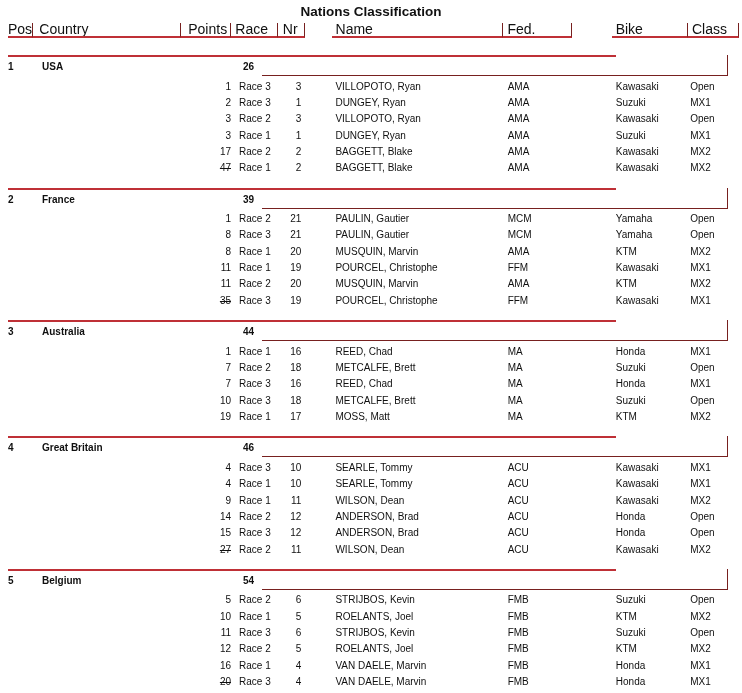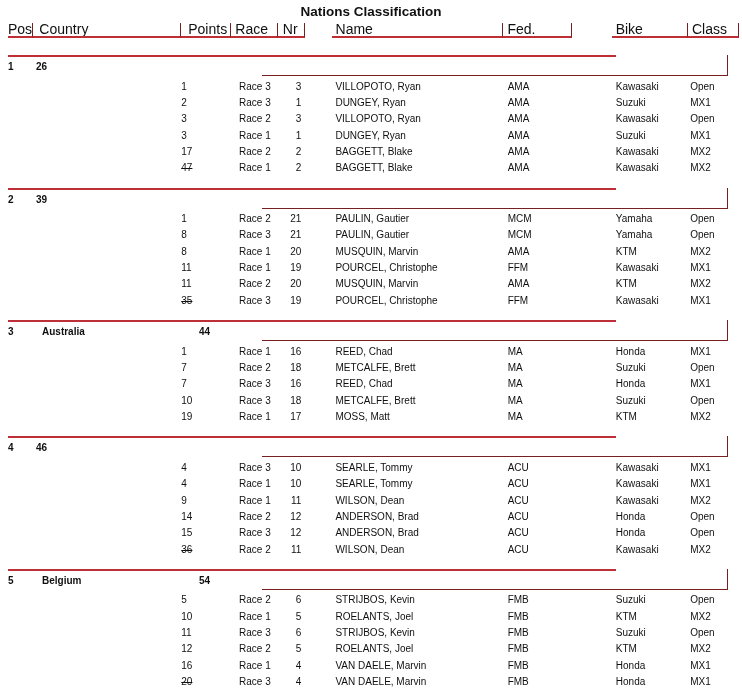--- a/index.html
+++ b/index.html
@@ -17,21 +17,21 @@
   .cols-header{display:flex;margin:4px 0 0 8px;width:731px;font-size:14px;}
   .hcell{height:15px;line-height:13px;border-bottom:2px solid var(--line);border-right:1px solid var(--bar);overflow:hidden;white-space:nowrap;}
   .hcell.c-points{text-align:center;padding-left:4px;}
   .hcell.c-nr{text-align:left;padding-left:5px;padding-right:0;}
   .hcell.c-race{padding-left:4px;}
   .hcell.c-class{padding-left:4px;}
 
   
   .c-pos{width:28px;}
   .c-country{width:163px;padding-left:6px;}
-  .c-points{width:55px;text-align:left;}
+  .c-points{width:55px;text-align:right;}
   .c-race{width:51px;padding-left:4px;}
   .c-nr{width:29px;text-align:right;padding-right:3px;}
   .c-name{width:190px;padding-left:4px;margin-left:27px;}
   .c-fed{width:75px;padding-left:4px;}
   .c-bike{width:84px;padding-left:4px;margin-left:40px;}
   .c-class{width:56px;padding-left:2px;}
 
   #groups{margin-top:17px;}
   .group{position:relative;margin-bottom:11px;}
   .gsep{height:2px;width:608px;margin-left:8px;background:var(--line);}
@@ -62,20 +62,21 @@
     <div class="hcell c-bike">Bike</div>
     <div class="hcell c-class">Class</div>
   </div>
 
   <div id="groups">
       <div class="group">
     <div class="gsep"></div>
     <div class="bracket"></div>
     <div class="ghead">
       <div class="cell c-pos">1</div>
+      <div class="cell c-country">USA</div>
       <div class="cell c-points">26</div>
     </div>
     <div class="rows">
           <div class="row">
     <div class="cell c-pos"></div>
     <div class="cell c-country"></div>
     <div class="cell c-points">1</div>
     <div class="cell c-race">Race 3</div>
     <div class="cell c-nr">3</div>
     <div class="cell c-name">VILLOPOTO, Ryan</div>
@@ -138,20 +139,21 @@
     <div class="cell c-bike">Kawasaki</div>
     <div class="cell c-class">MX2</div>
   </div>
         </div>
   </div>
       <div class="group">
     <div class="gsep"></div>
     <div class="bracket"></div>
     <div class="ghead">
       <div class="cell c-pos">2</div>
+      <div class="cell c-country">France</div>
       <div class="cell c-points">39</div>
     </div>
     <div class="rows">
           <div class="row">
     <div class="cell c-pos"></div>
     <div class="cell c-country"></div>
     <div class="cell c-points">1</div>
     <div class="cell c-race">Race 2</div>
     <div class="cell c-nr">21</div>
     <div class="cell c-name">PAULIN, Gautier</div>
@@ -280,20 +282,21 @@
     <div class="cell c-bike">KTM</div>
     <div class="cell c-class">MX2</div>
   </div>
         </div>
   </div>
       <div class="group">
     <div class="gsep"></div>
     <div class="bracket"></div>
     <div class="ghead">
       <div class="cell c-pos">4</div>
+      <div class="cell c-country">Great Britain</div>
       <div class="cell c-points">46</div>
     </div>
     <div class="rows">
           <div class="row">
     <div class="cell c-pos"></div>
     <div class="cell c-country"></div>
     <div class="cell c-points">4</div>
     <div class="cell c-race">Race 3</div>
     <div class="cell c-nr">10</div>
     <div class="cell c-name">SEARLE, Tommy</div>
@@ -341,21 +344,21 @@
     <div class="cell c-race">Race 3</div>
     <div class="cell c-nr">12</div>
     <div class="cell c-name">ANDERSON, Brad</div>
     <div class="cell c-fed">ACU</div>
     <div class="cell c-bike">Honda</div>
     <div class="cell c-class">Open</div>
   </div>
           <div class="row struck">
     <div class="cell c-pos"></div>
     <div class="cell c-country"></div>
-    <div class="cell c-points">36</div>
+    <div class="cell c-points">27</div>
     <div class="cell c-race">Race 2</div>
     <div class="cell c-nr">11</div>
     <div class="cell c-name">WILSON, Dean</div>
     <div class="cell c-fed">ACU</div>
     <div class="cell c-bike">Kawasaki</div>
     <div class="cell c-class">MX2</div>
   </div>
         </div>
   </div>
       <div class="group">

